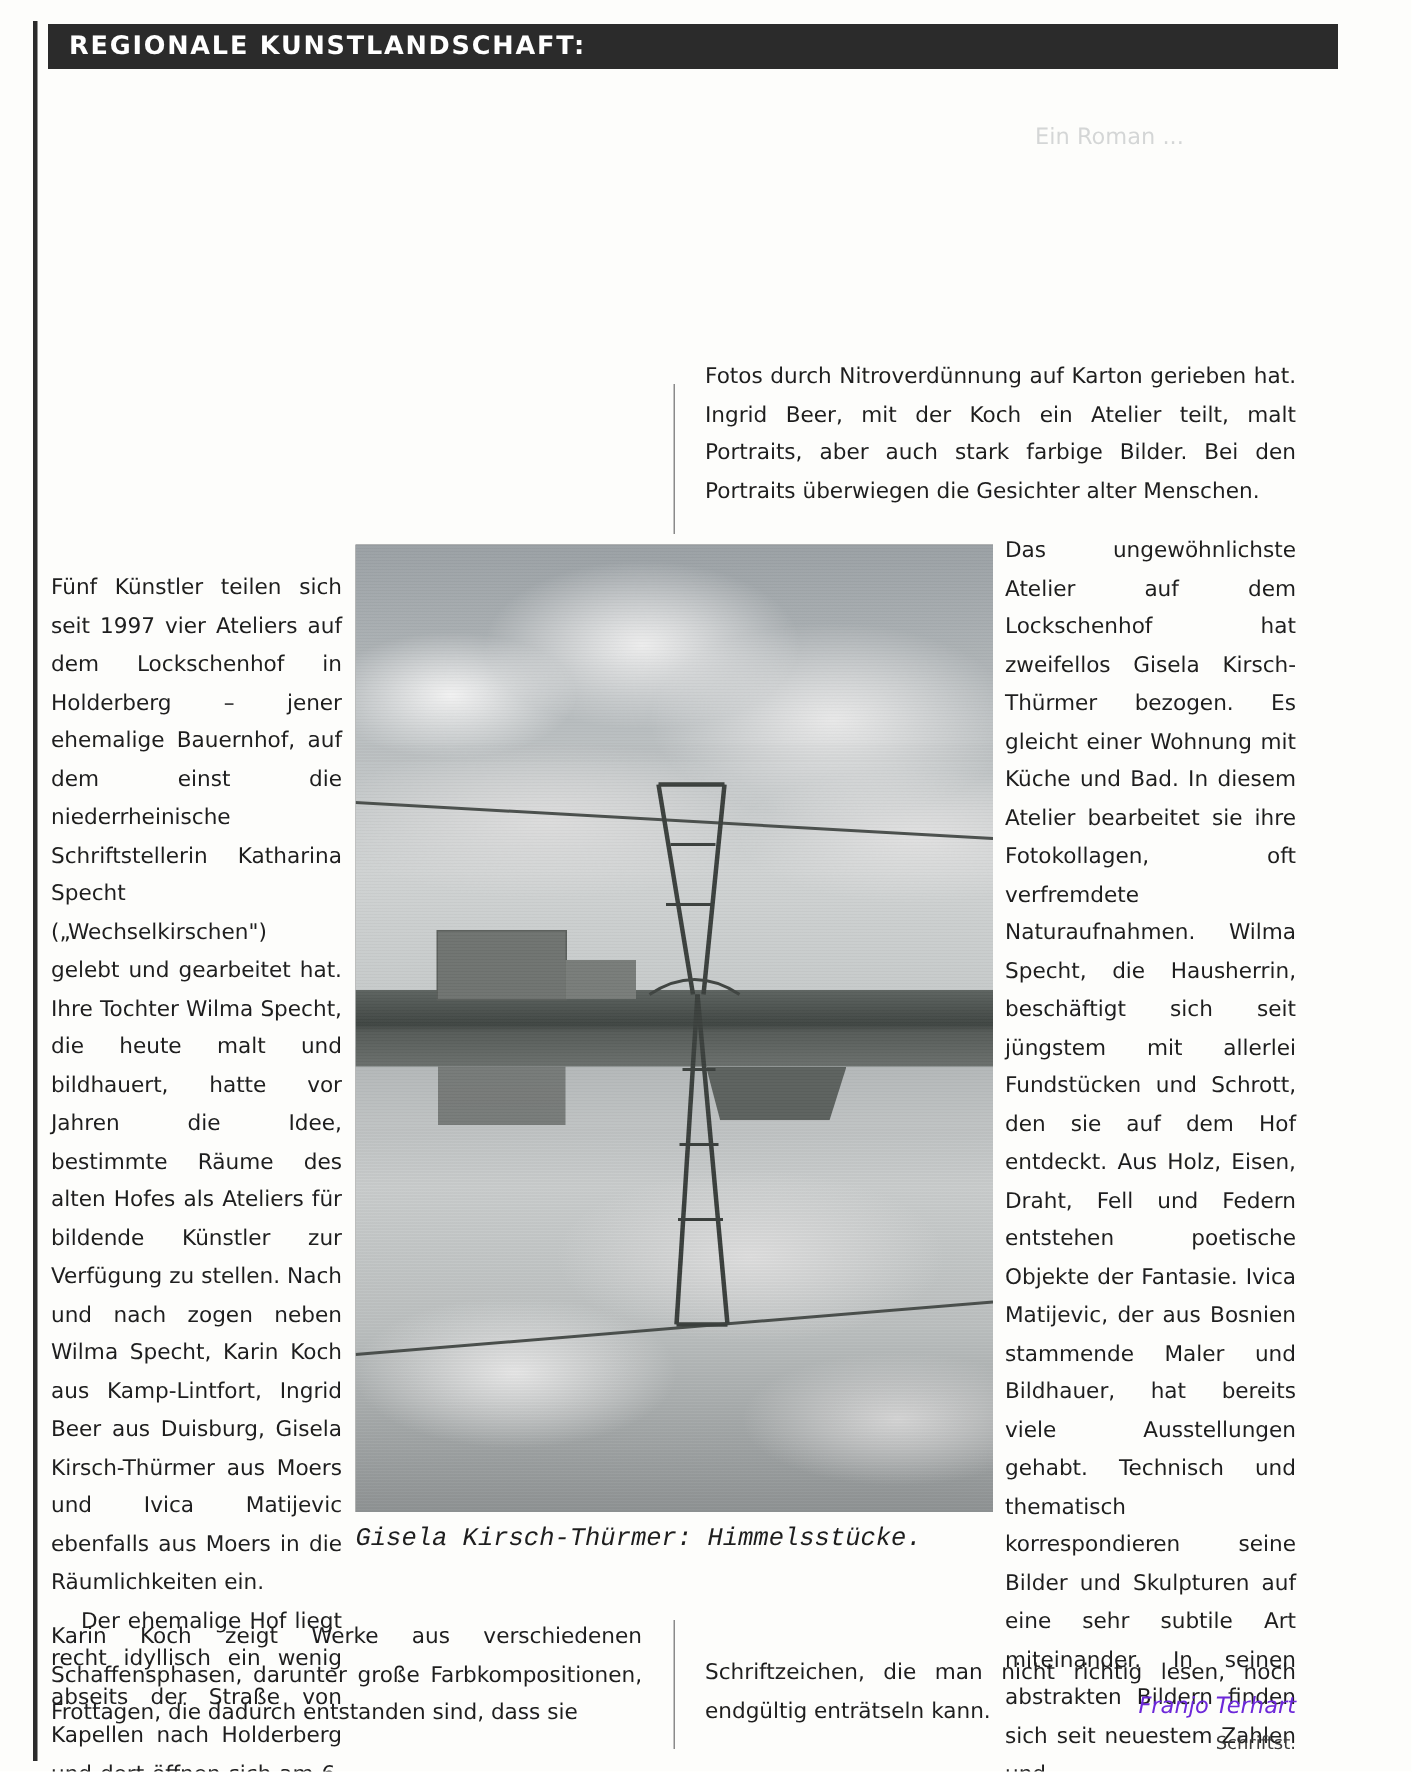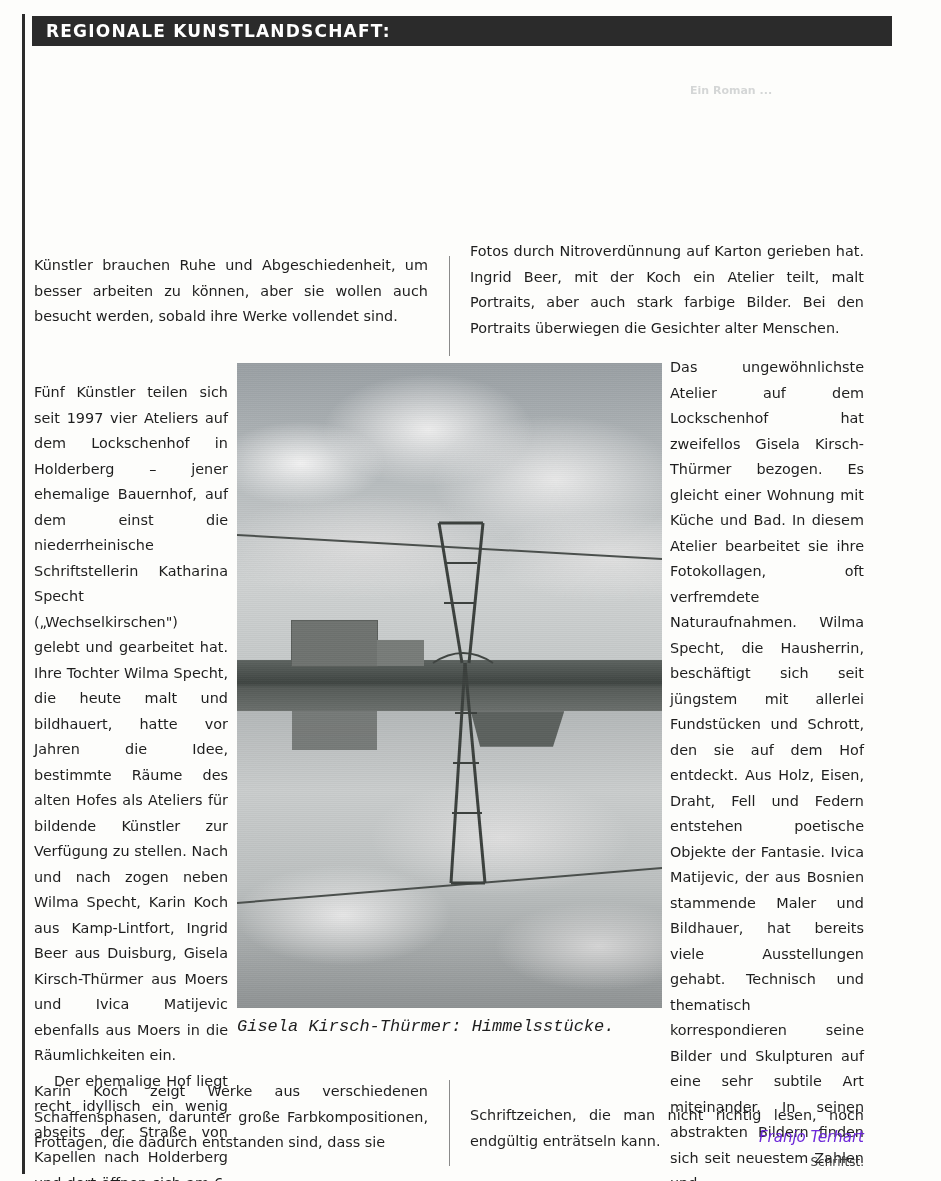--- a/index.html
+++ b/index.html
@@ -244,46 +244,42 @@
     text-align: right;
     font-family: "DejaVu Sans", sans-serif;
     font-size: 12px;
     color: #3a3a3a;
   }
   
   .ghost {
     position: absolute;
     font-family: "DejaVu Sans", sans-serif;
     color: rgba(120,125,130,0.30);
-    font-size: 11px;
+    font-size: 15px;
     line-height: 22px;
     pointer-events: none;
-    font-weight: bold;
   }
   #ghost-a { left: 690px; top: 80px; width: 180px; }
   #ghost-b { left: 245px; top: 395px; width: 240px; }
   #ghost-c { left: 470px; top: 910px; width: 260px; }
 </style>
 </head>
 <body>
 
 <div class="page">
 
   <div class="left-rule"></div>
 
   <div class="kicker-bar"></div>
   <div class="kicker-text">REGIONALE KUNSTLANDSCHAFT:</div>
 
 
   <div class="col-divider"></div>
   <div class="col-divider2"></div>
 
-  <div class="col" id="col-left-top">
-    <p>Künstler brauchen Ruhe und Abgeschiedenheit, um besser arbeiten zu können, aber sie wollen auch besucht werden, sobald ihre Werke vollendet sind.</p>
-  </div>
 
   <div class="col" id="col-left-narrow">
     <p>Fünf Künstler teilen sich seit 1997 vier Ateliers auf dem Lockschenhof in Holderberg – jener ehemalige Bauernhof, auf dem einst die niederrheinische Schriftstellerin Katharina Specht („Wechselkirschen") gelebt und gearbeitet hat. Ihre Tochter Wilma Specht, die heute malt und bildhauert, hatte vor Jahren die Idee, bestimmte Räume des alten Hofes als Ateliers für bildende Künstler zur Verfügung zu stellen. Nach und nach zogen neben Wilma Specht, Karin Koch aus Kamp-Lintfort, Ingrid Beer aus Duisburg, Gisela Kirsch-Thürmer aus Moers und Ivica Matijevic ebenfalls aus Moers in die Räumlichkeiten ein.</p>
     <p>Der ehemalige Hof liegt recht idyllisch ein wenig abseits der Straße von Kapellen nach Holderberg und dort öffnen sich am 6. und 7. Oktober von 11 bis 19 Uhr die Ateliers.</p>
   </div>
 
   <div class="col" id="col-left-bottom">
     <p>Karin Koch zeigt Werke aus verschiedenen Schaffensphasen, darunter große Farbkompositionen, Frottagen, die dadurch entstanden sind, dass sie</p>
   </div>
 

